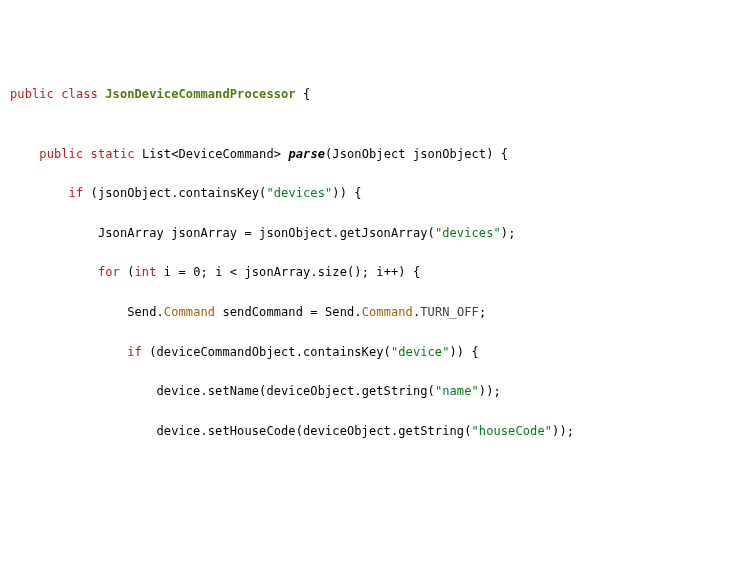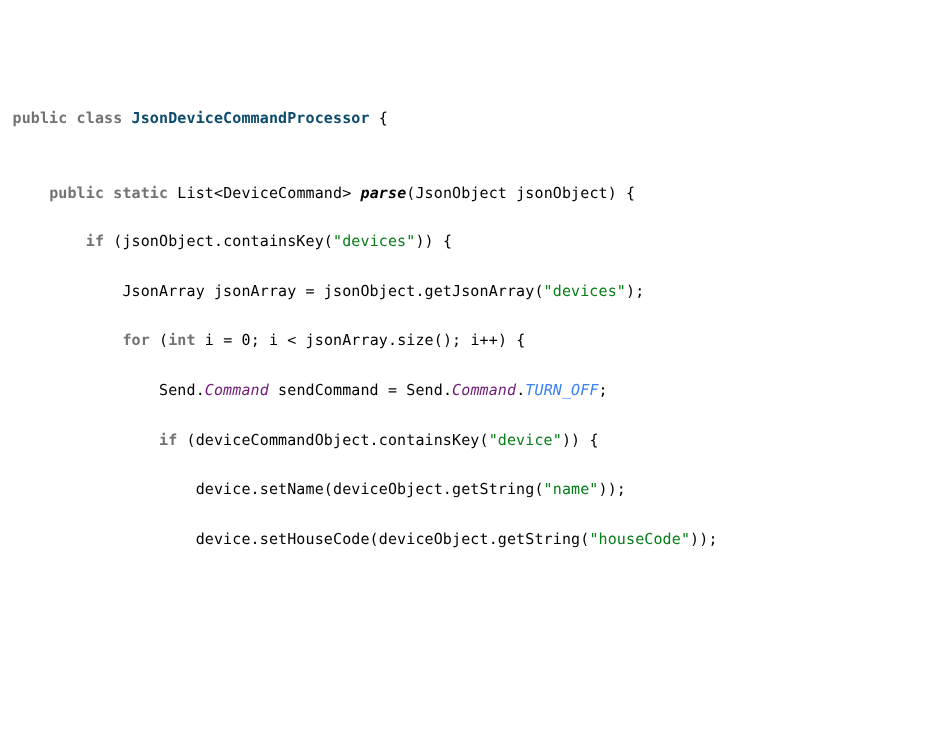--- a/index.html
+++ b/index.html
@@ -6,26 +6,26 @@
     body {
       font-family: "Monaco", "Menlo", "Consolas", monospace;
       font-size: 12px;
       line-height: 1.65;
       background: #fff;
       color: #000;
       padding: 6px 10px;
       white-space: pre;
       letter-spacing: 0.1px;
     }
-    .kw { color: #737373; font-weight: bold; }
-    .cls { font-weight: bold; color: #0c4a6e; margin-top: 16px; }
+    .kw { color: #b91c1c; }
+    .cls { font-weight: bold; color: #4d7c0f; margin-top: 16px; }
     .method-decl { font-weight: bold; font-style: italic; color: #000; margin-top: 45px; }
     .str { color: #067d17; }
-    .enum { font-style: italic; color: #3b82f6; }
-    .ident { font-style: italic; color: #701a75; }
+    .enum { color: #404040; }
+    .ident { color: #a16207; }
     .line { display: block; }
   </style>
 </head>
 <body>
 
 
 
 <div><span class="line"><span class="kw">public</span> <span class="kw">class</span> <span class="cls">JsonDeviceCommandProcessor</span> <span>{</span></span>
 <span class="line"></span>
 <span class="line">    <span class="kw">public</span> <span class="kw">static</span> <span>List</span><span>&lt;</span><span>DeviceCommand</span><span>&gt;</span> <span class="method-decl">parse</span><span>(</span><span>JsonObject</span> <span>jsonObject</span><span>)</span> <span>{</span></span>

